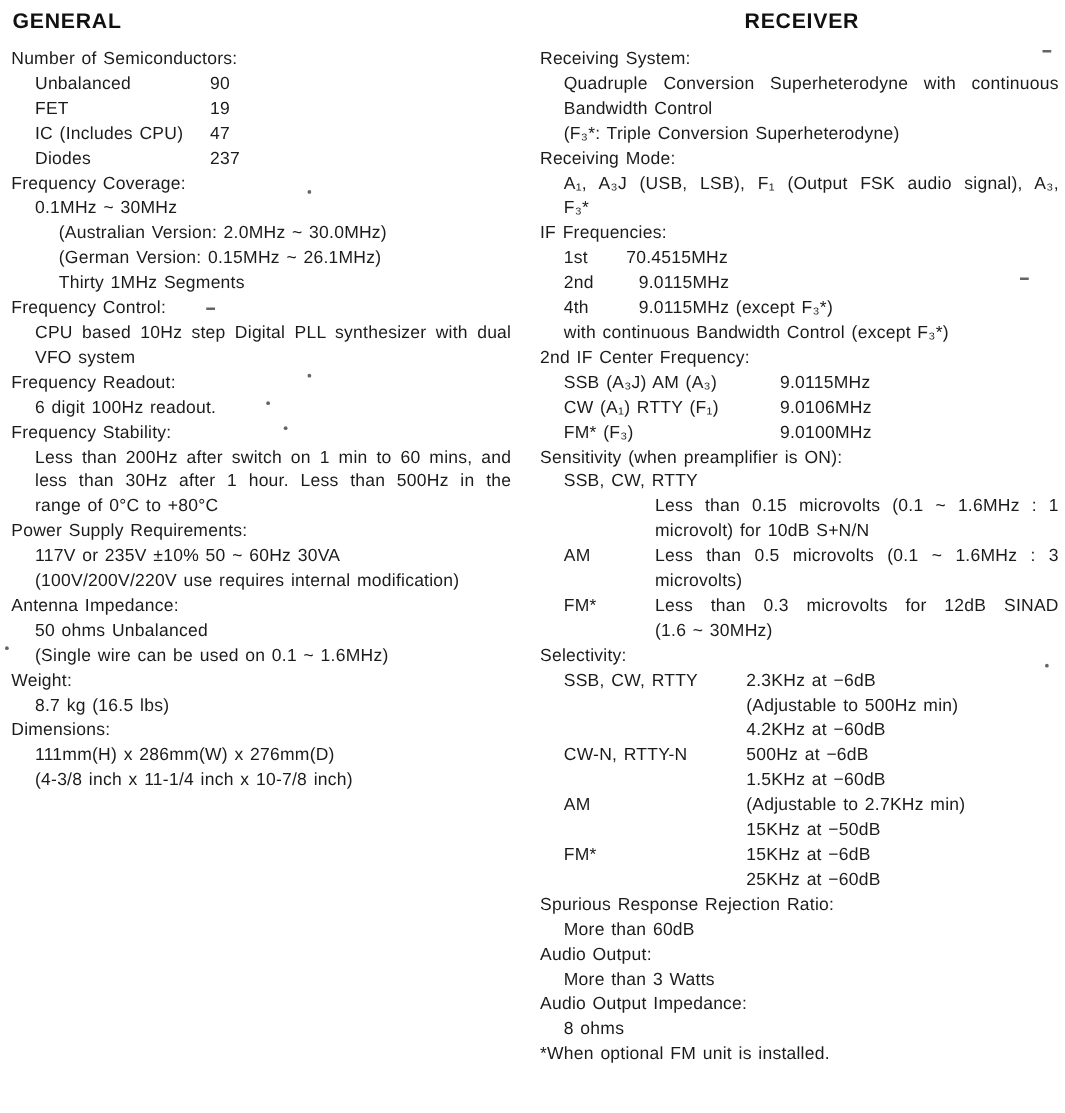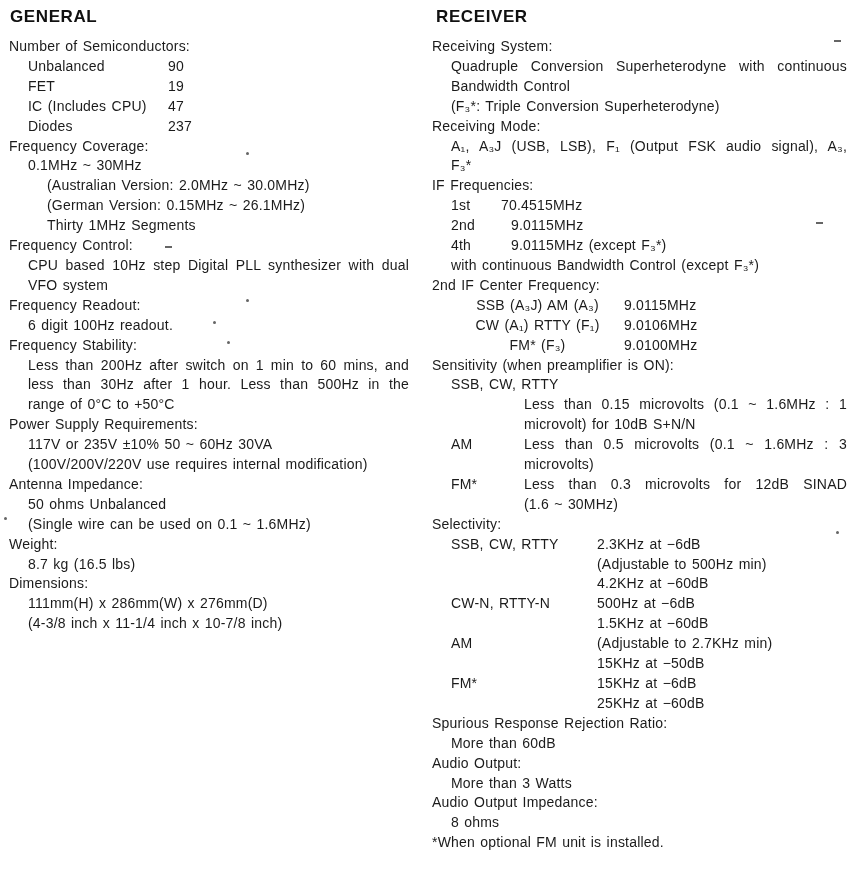--- a/index.html
+++ b/index.html
@@ -23,41 +23,41 @@
   .col-left  { left: 9px;   width: 400px; }
   .col-right { left: 432px; width: 415px; }
   h1.sec-heading {
     font-size: 17px;
     font-weight: bold;
     line-height: 22px;
     letter-spacing: 0.6px;
     margin: 0 0 9px 1px;
     color: #111;
   }
-  .col-right h1.sec-heading { margin-left: 4px; }
+  .col-right h1.sec-heading { margin-left: 4px; text-align: center; }
   .line { white-space: nowrap; }
   .l1 { margin-left: 19px; }
   .l2 { margin-left: 38px; }
   
   .jl {
     white-space: normal;
     text-align: justify;
     text-align-last: justify;
     text-justify: inter-word;
   }
   
   .semi-row { display: flex; }
   .semi-name { margin-left: 19px; width: 140px; }
   .semi-val  { width: 42px; text-align: left; }
   
   .if-row { display: flex; }
   .if-ord { margin-left: 19px; width: 50px; }
   .if-val.shift { margin-left: 10px; }
   
-  .cf-row { display: flex; text-align: center; }
+  .cf-row { display: flex; }
   .cf-mode { margin-left: 19px; width: 173px; }
   
   .sens-row { display: flex; align-items: flex-start; }
   .sens-mode { margin-left: 19px; width: 73px; flex: none; }
   .sens-val { flex: 1; min-width: 0; }
   .sens-para { margin-left: 92px; }
   
   .sel-row { display: flex; align-items: flex-start; }
   .sel-mode { margin-left: 19px; width: 146px; flex: none; }
   .sel-val { flex: 1; min-width: 0; }
@@ -101,21 +101,21 @@
     <div class="line">Frequency Control:</div>
     <div class="jl l1">CPU based 10Hz step Digital PLL synthesizer with dual</div>
     <div class="line l1">VFO system</div>
 
     <div class="line">Frequency Readout:</div>
     <div class="line l1">6 digit 100Hz readout.</div>
 
     <div class="line">Frequency Stability:</div>
     <div class="jl l1">Less than 200Hz after switch on 1 min to 60 mins, and</div>
     <div class="jl l1">less than 30Hz after 1 hour.  Less than 500Hz in the</div>
-    <div class="line l1">range of 0°C to +50°C</div>
+    <div class="line l1">range of 0°C to +80°C</div>
 
     <div class="line">Power Supply Requirements:</div>
     <div class="line l1">117V or 235V ±10% 50 ~ 60Hz 30VA</div>
     <div class="line l1">(100V/200V/220V use requires internal modification)</div>
 
     <div class="line">Antenna Impedance:</div>
     <div class="line l1">50 ohms Unbalanced</div>
     <div class="line l1">(Single wire can be used on 0.1 ~ 1.6MHz)</div>
 
     <div class="line">Weight:</div>

